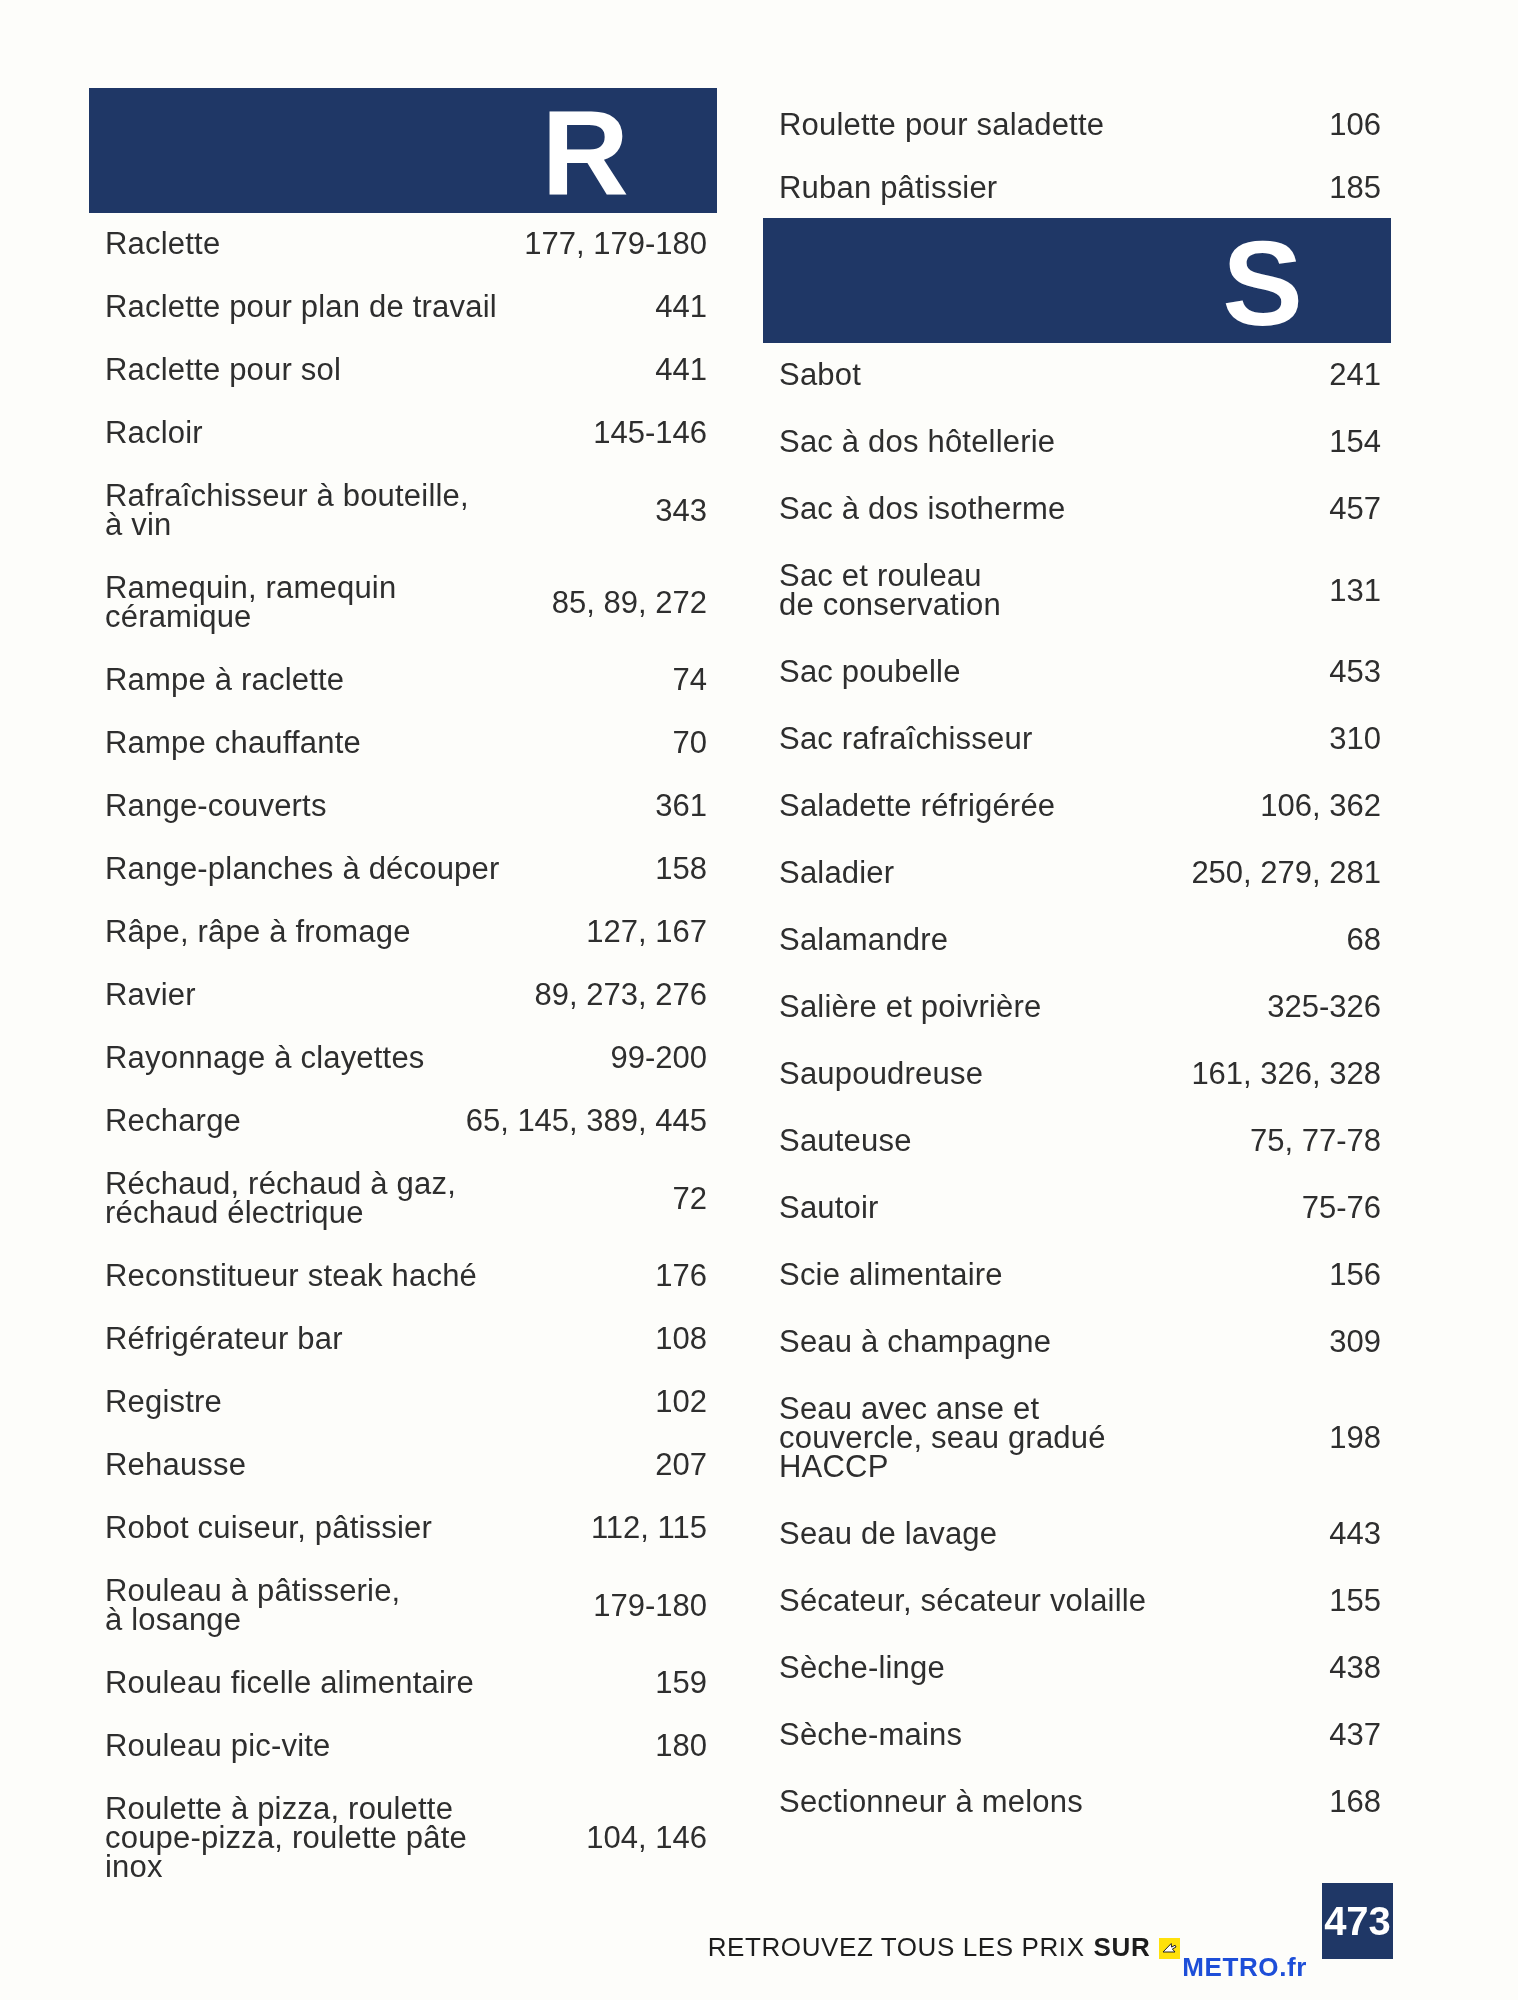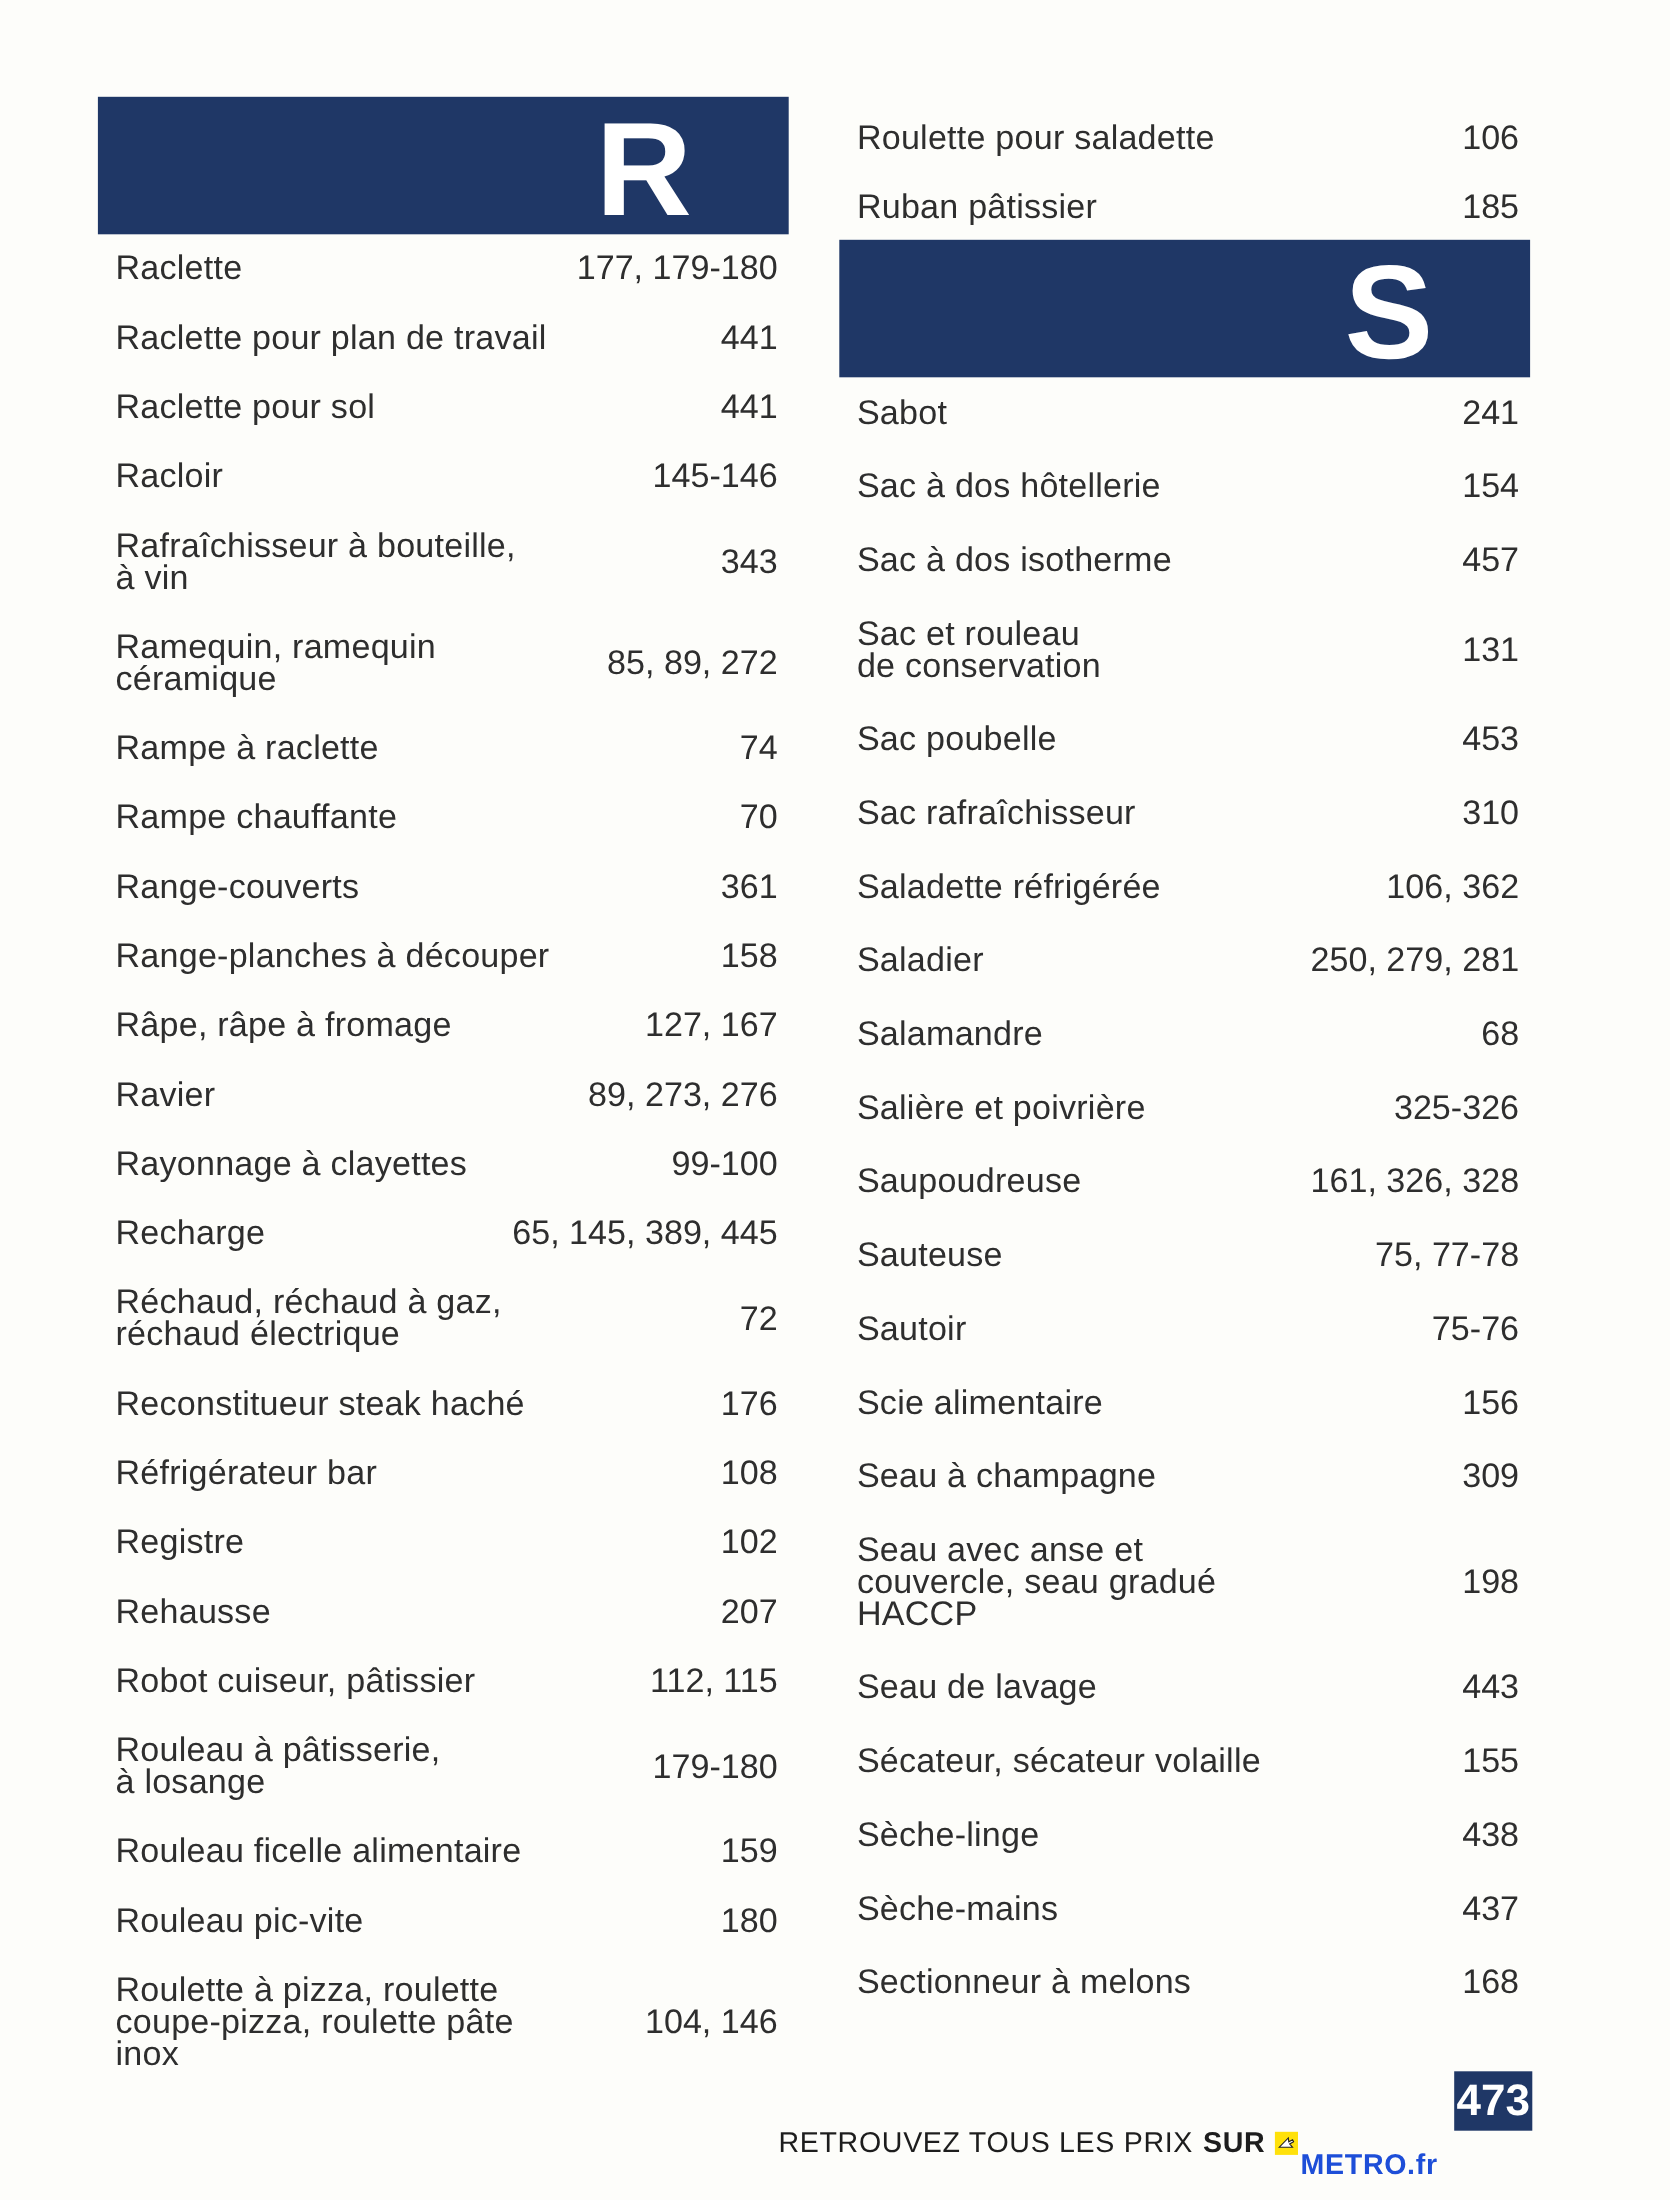--- a/index.html
+++ b/index.html
@@ -60,21 +60,21 @@
   .footer-line .bold{font-weight:700;}
   .footer-line .seg{margin-left:9px;}
   .metro-logo{
     display:inline-block;width:21px;height:21px;background:var(--yellow);
     margin:0 2px 0 9px;position:relative;transform:translateY(1px);
   }
   .metro-logo svg{position:absolute;left:2px;top:2px;}
   .brand{font-weight:700;color:#1d4ed8;margin-top:40px;}
 
   .page-badge{
-    position:absolute;left:1322px;top:1883px;width:71px;height:54px;
+    position:absolute;left:1322px;top:1883px;width:71px;height:76px;
     background:var(--navy);color:#ffffff;
     display:flex;align-items:center;justify-content:center;
     font-size:40px;font-weight:700;
   }
 </style>
 </head>
 <body>
 
 <div class="col" id="col-left">
   <div class="letter-box">
@@ -138,21 +138,21 @@
     <span class="pages">127, 167</span>
   </div>
 
   <div class="entry">
     <span class="name">Ravier</span>
     <span class="pages">89, 273, 276</span>
   </div>
 
   <div class="entry">
     <span class="name">Rayonnage à clayettes</span>
-    <span class="pages">99-100</span>
+    <span class="pages">99-200</span>
   </div>
 
   <div class="entry">
     <span class="name">Recharge</span>
     <span class="pages">65, 145, 389, 445</span>
   </div>
 
   <div class="entry">
     <span class="name">Réchaud, réchaud à gaz,
 réchaud électrique</span>

